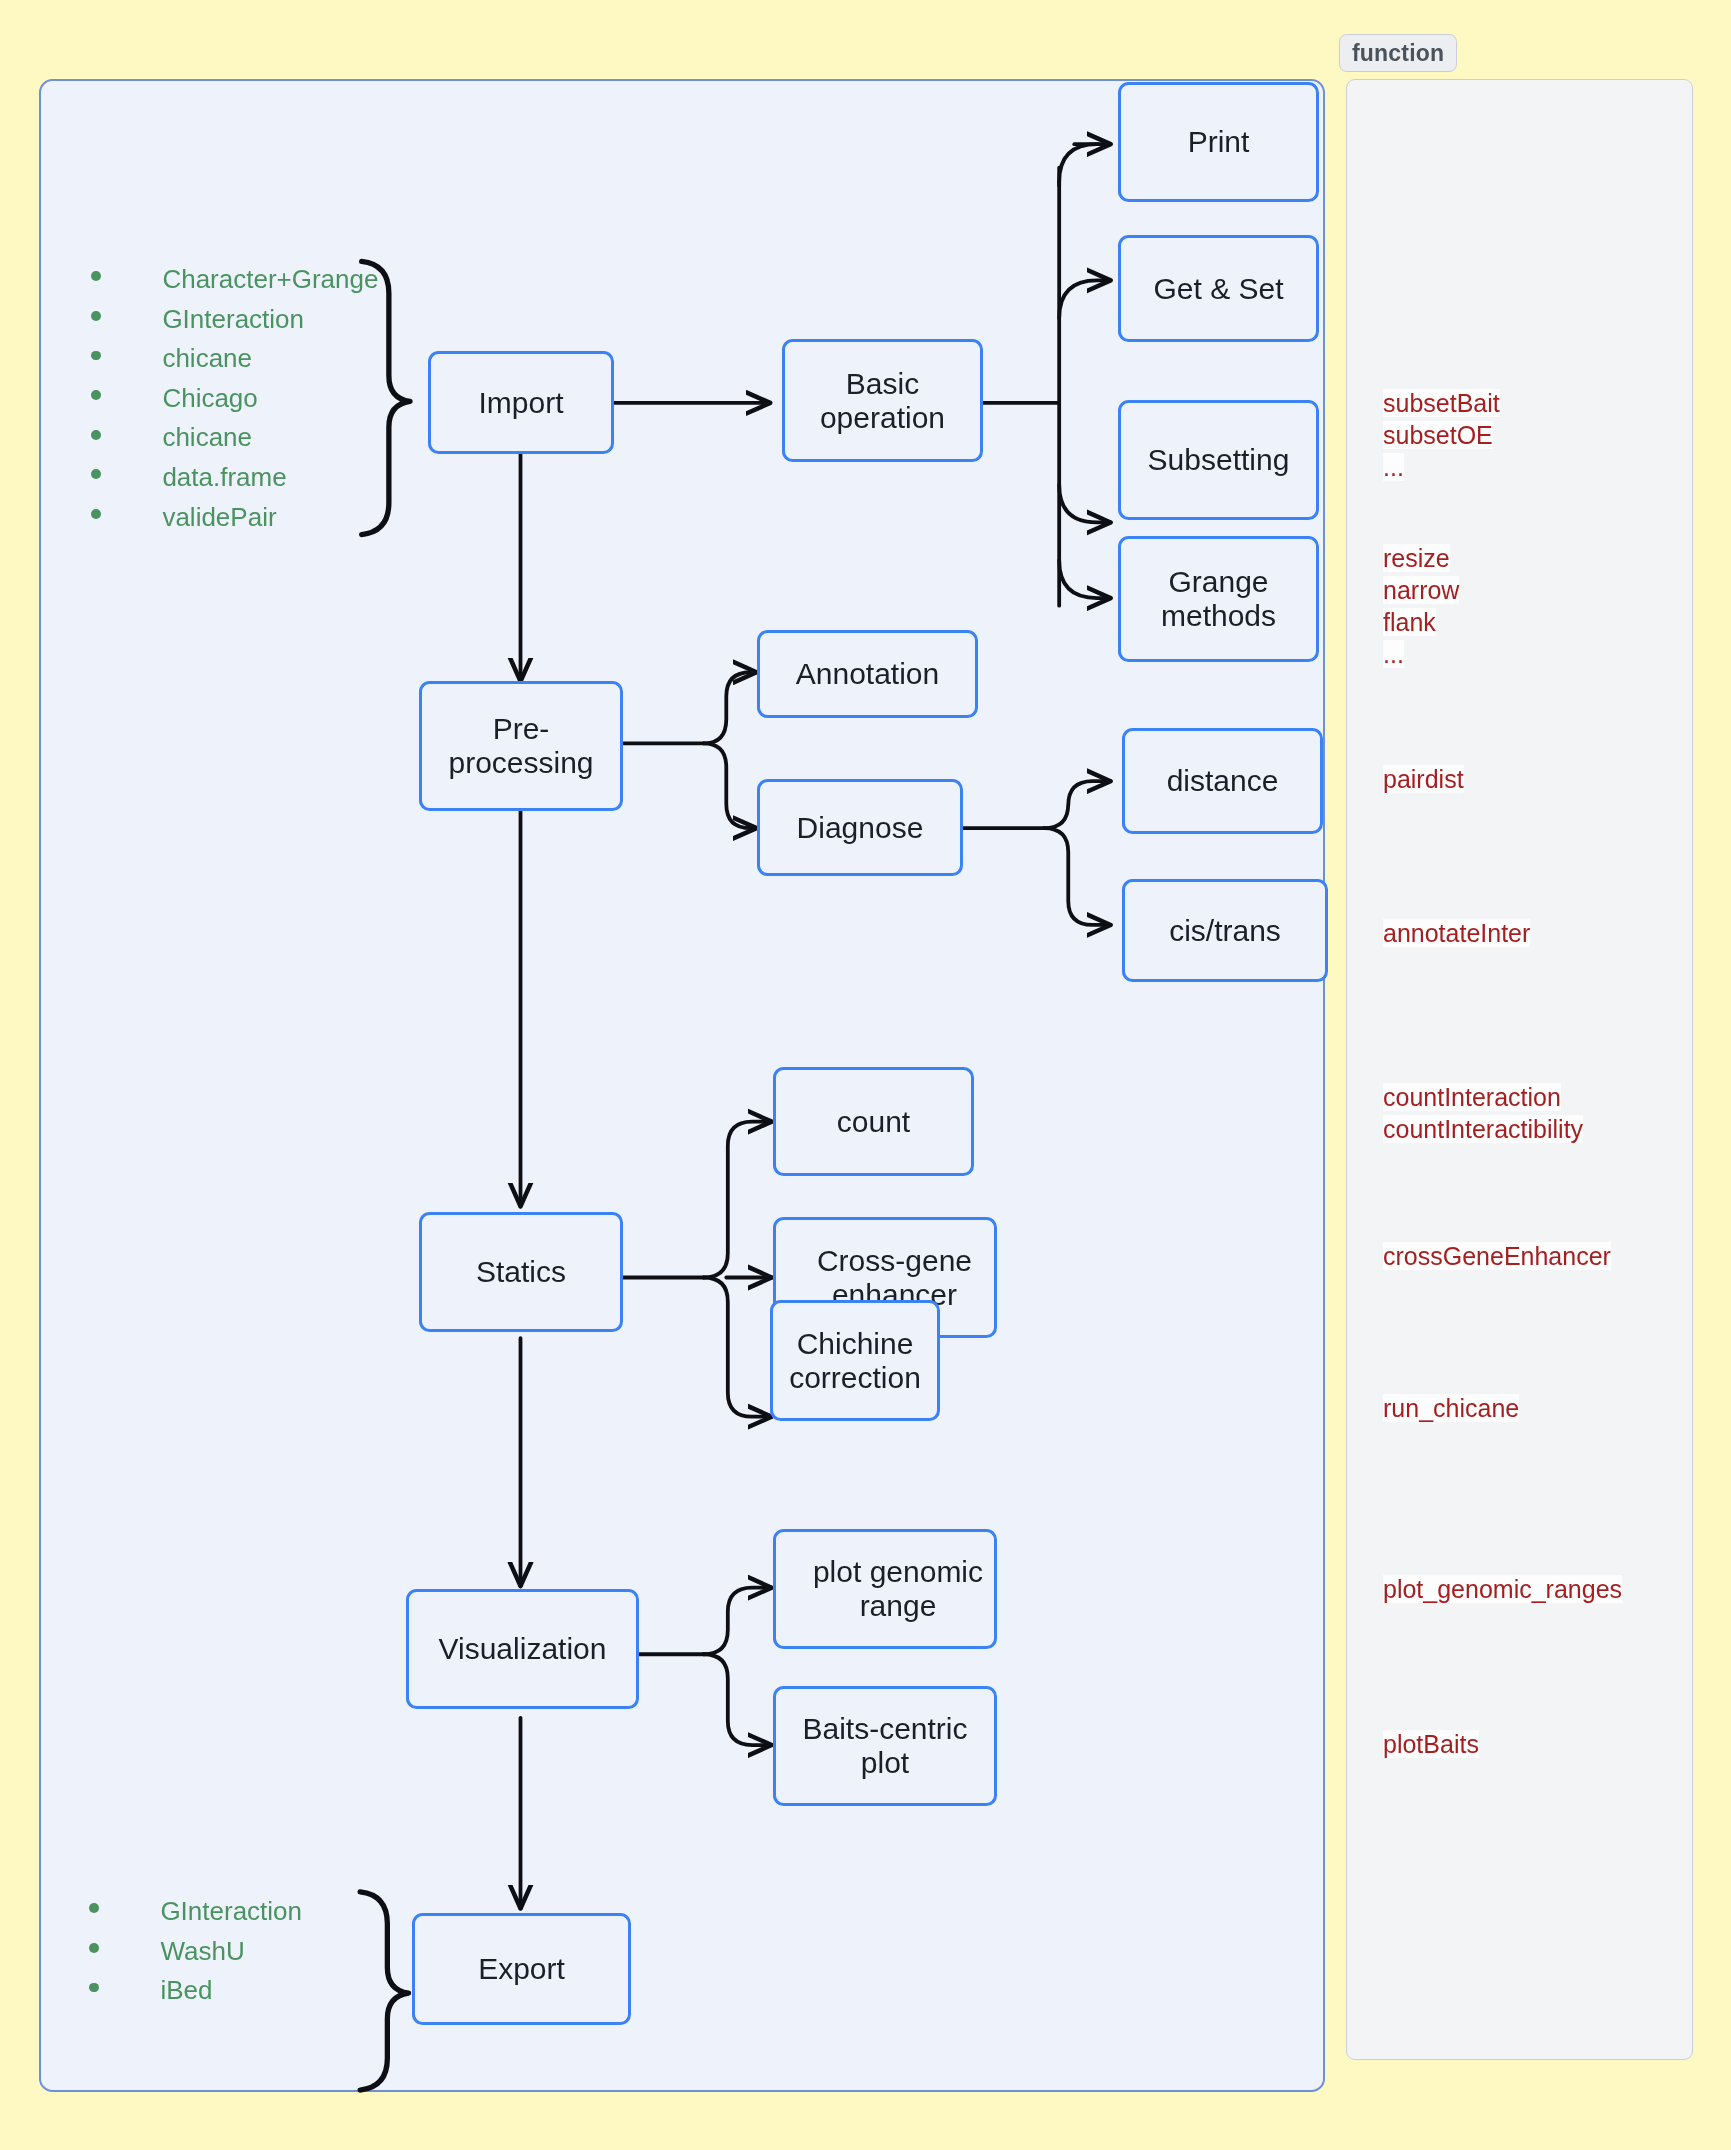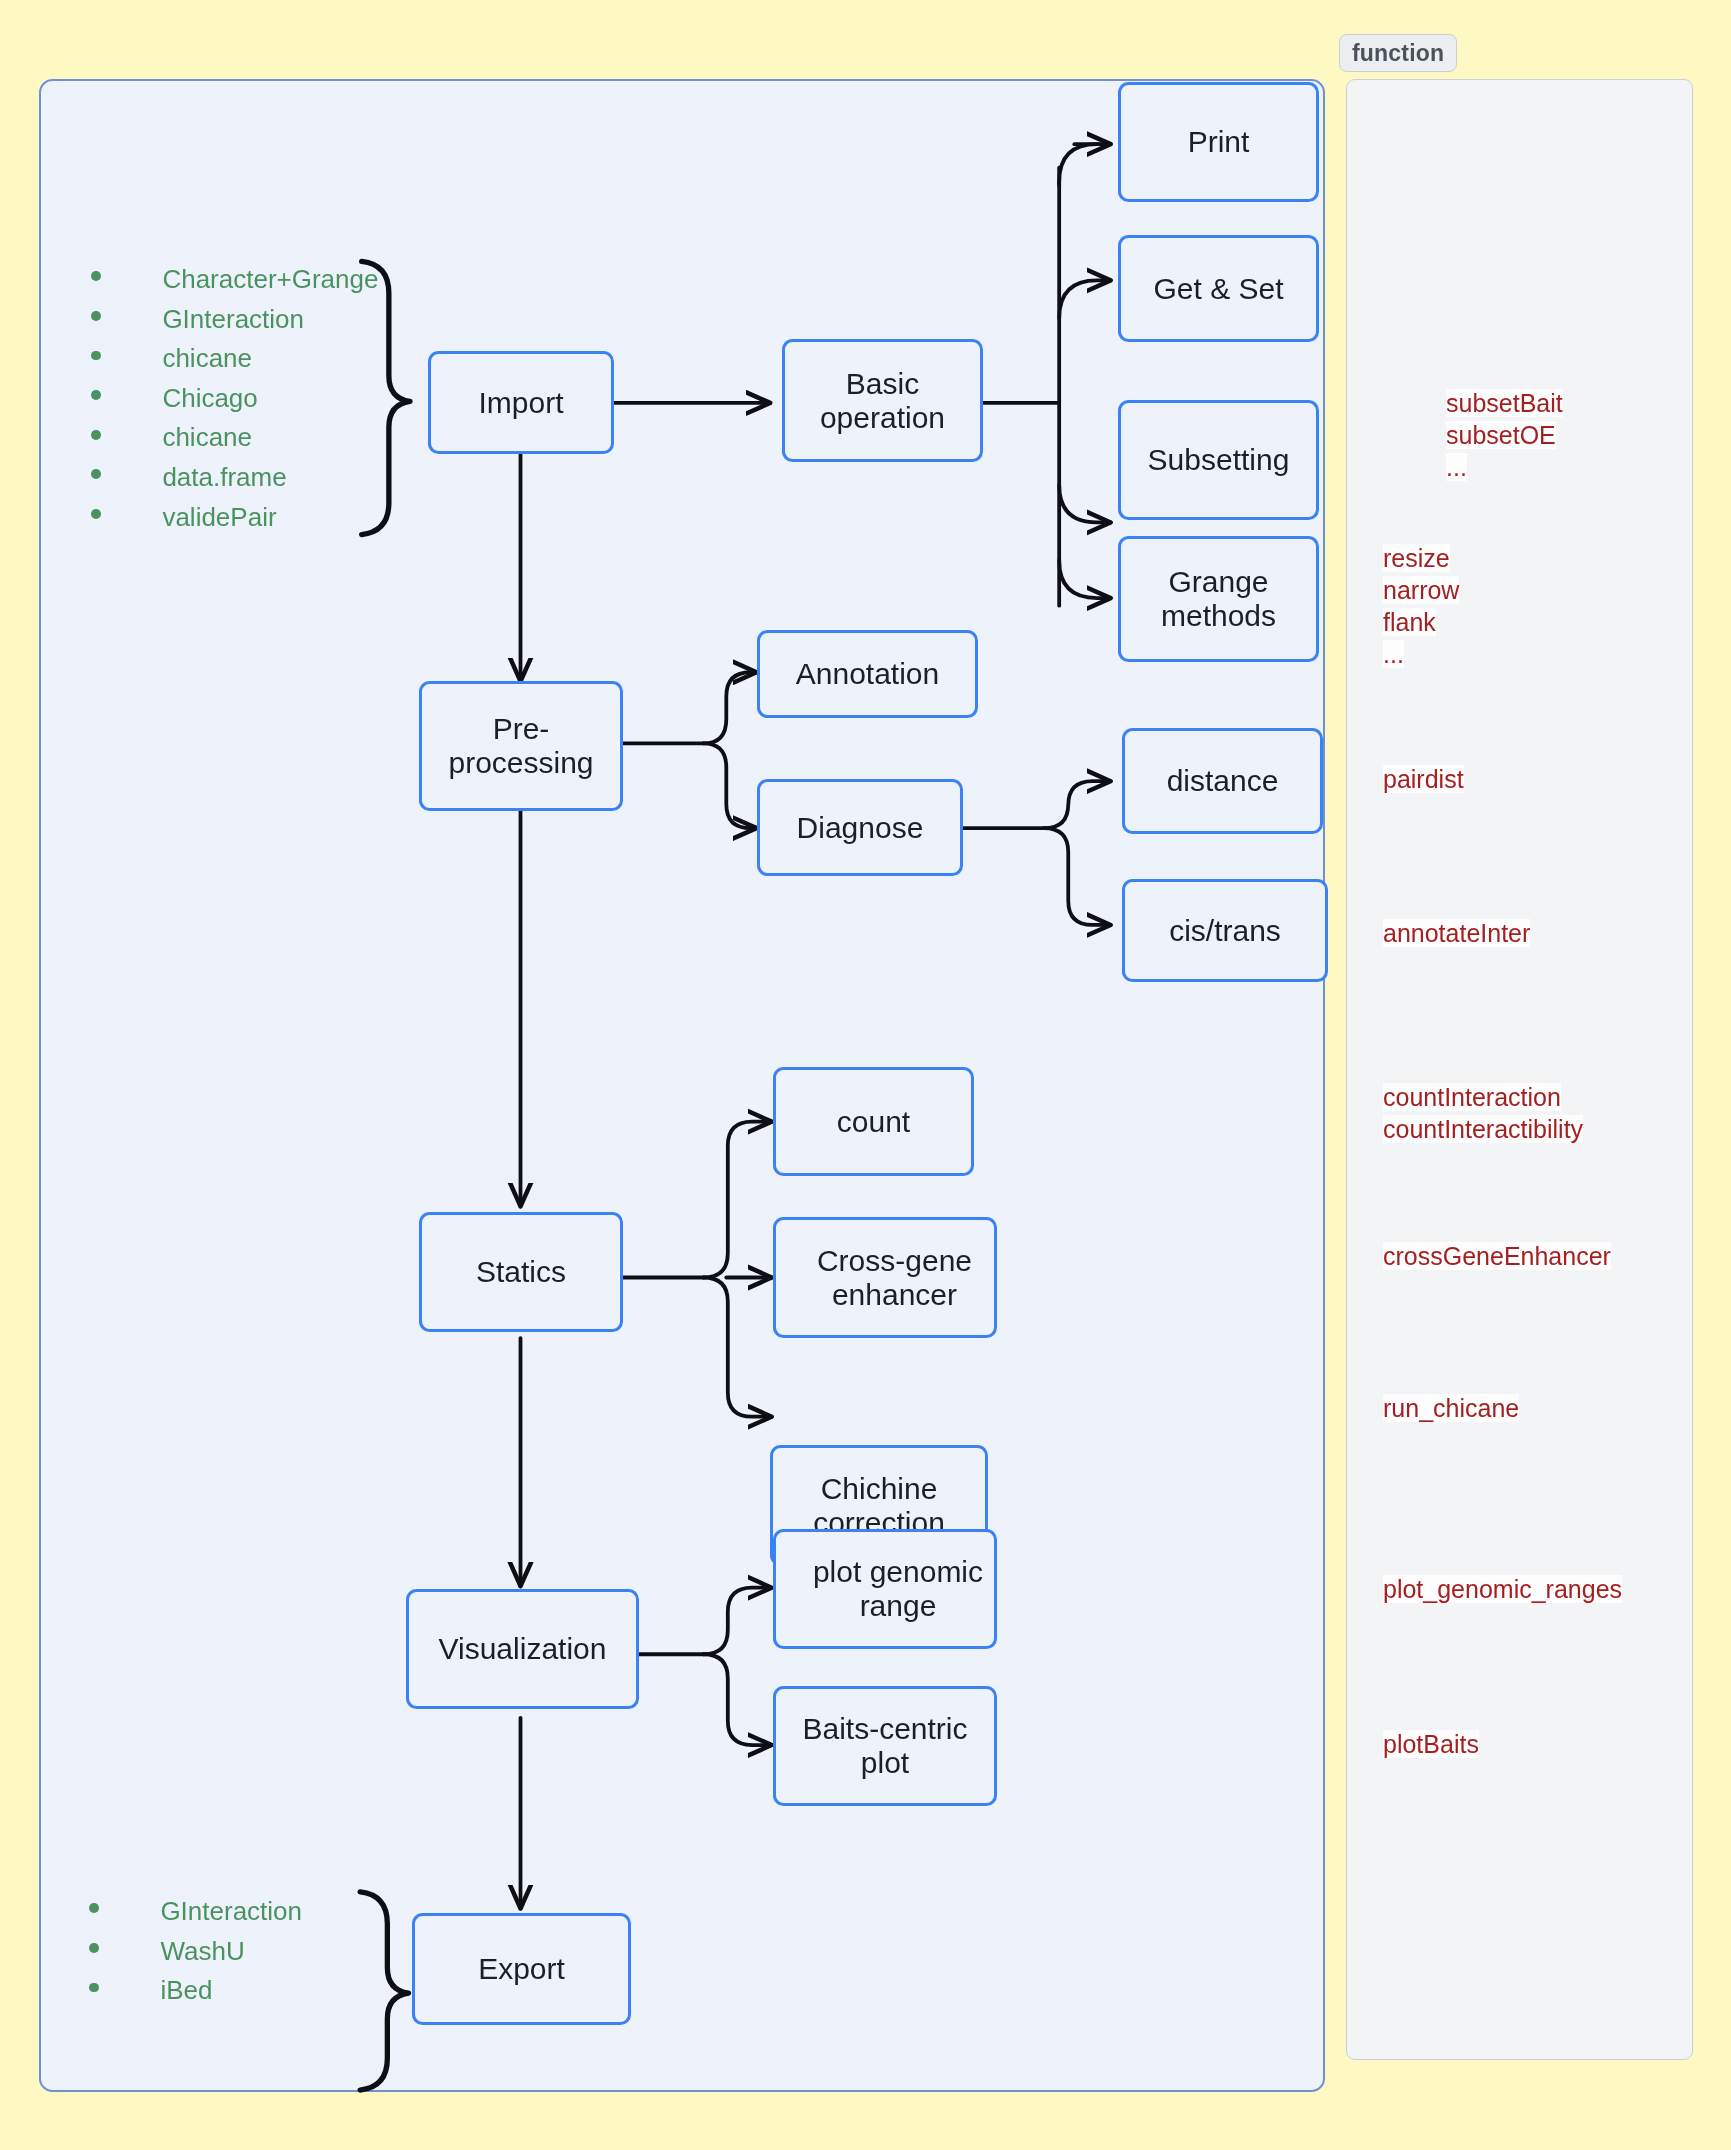--- a/index.html
+++ b/index.html
@@ -182,29 +182,29 @@
 
   <div class="node" style="left:419px;top:681px;width:204px;height:130px;">Pre-processing</div>
   <div class="node" style="left:757px;top:630px;width:221px;height:88px;">Annotation</div>
   <div class="node" style="left:757px;top:779px;width:206px;height:97px;">Diagnose</div>
   <div class="node" style="left:1122px;top:728px;width:201px;height:106px;">distance</div>
   <div class="node" style="left:1122px;top:879px;width:206px;height:103px;">cis/trans</div>
 
   <div class="node" style="left:419px;top:1212px;width:204px;height:120px;">Statics</div>
   <div class="node" style="left:773px;top:1067px;width:201px;height:109px;">count</div>
   <div class="node" style="left:773px;top:1217px;width:224px;height:121px;padding-left:25px;">Cross-gene enhancer</div>
-  <div class="node" style="left:770px;top:1445px;width:218px;height:121px;">Chichine correction</div>
+  <div class="node" style="left:770px;top:1300px;width:170px;height:121px;">Chichine correction</div>
 
   <div class="node" style="left:406px;top:1589px;width:233px;height:120px;">Visualization</div>
   <div class="node" style="left:773px;top:1529px;width:224px;height:120px;padding-left:32px;">plot genomic range</div>
   <div class="node" style="left:773px;top:1686px;width:224px;height:120px;">Baits-centric plot</div>
 
   <div class="node" style="left:412px;top:1913px;width:219px;height:112px;">Export</div>
 
-  <div class="fn" style="left:1446px;top:387px;">
+  <div class="fn" style="left:1383px;top:387px;">
     <div><span>subsetBait</span></div>
     <div><span>subsetOE</span></div>
     <div><span>...</span></div>
   </div>
 
   <div class="fn" style="left:1383px;top:542px;">
     <div><span>resize</span></div>
     <div><span>narrow</span></div>
     <div><span>flank</span></div>
     <div><span>...</span></div>

